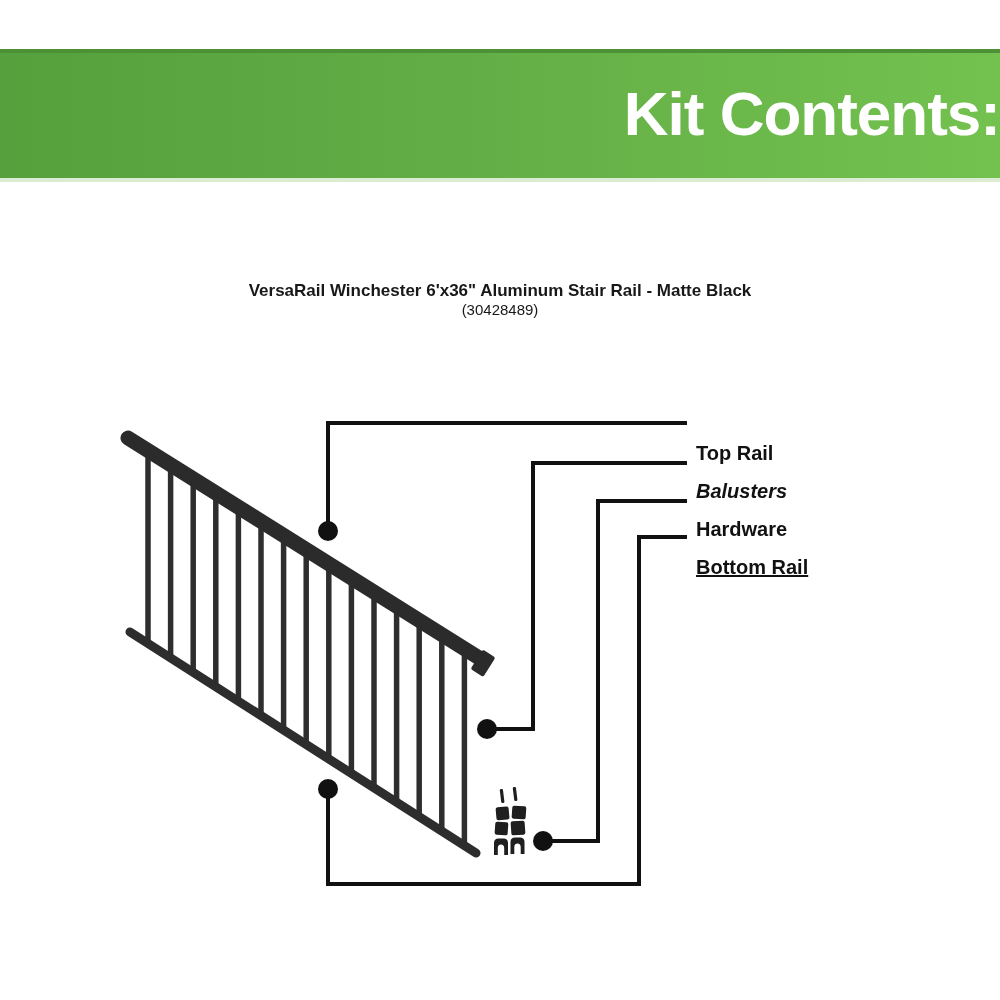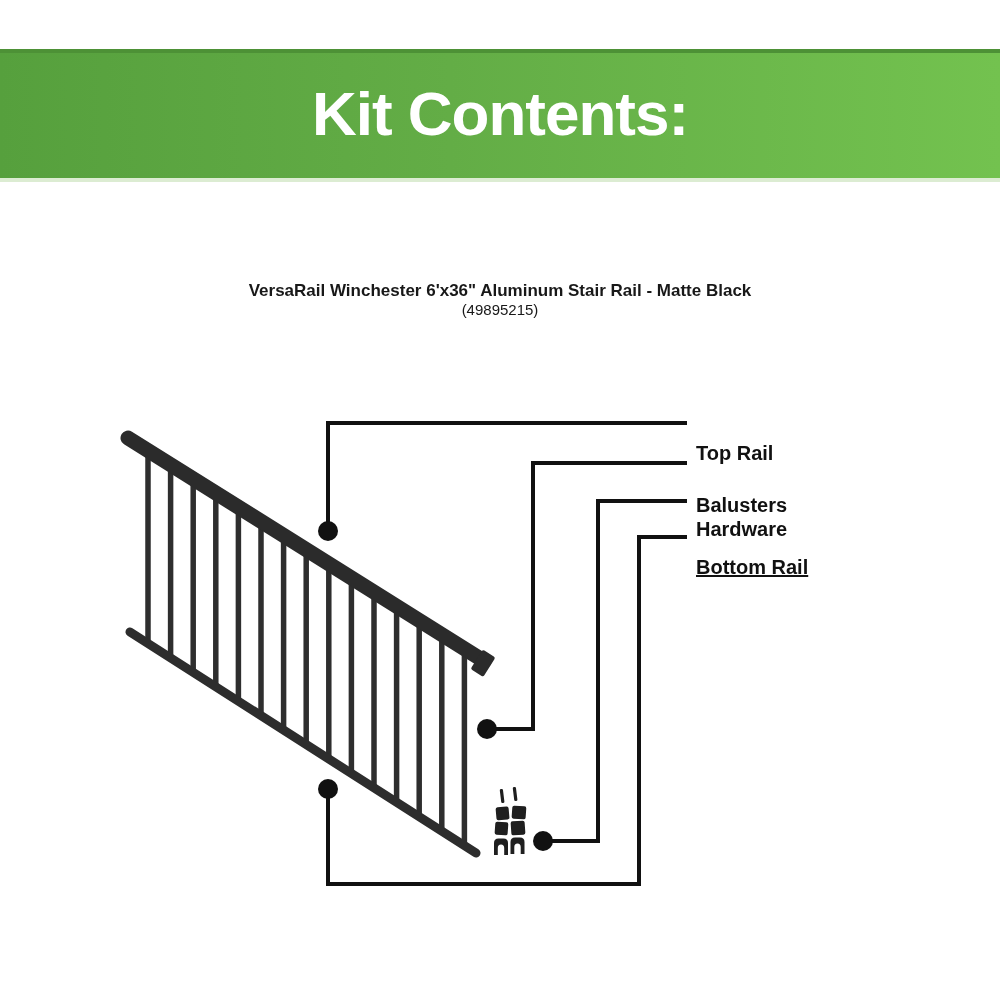--- a/index.html
+++ b/index.html
@@ -19,21 +19,21 @@
     position: absolute;
     left: 0;
     top: 49px;
     width: 100%;
     height: 125px;
     background: linear-gradient(90deg, #56a03d 0%, #63ad46 45%, #73c24f 100%);
     border-top: 4px solid #4d9136;
     border-bottom: 4px solid #dcecd2;
     display: flex;
     align-items: center;
-    justify-content: center;
+    justify-content: flex-end;
   }
   .banner-title {
     color: #ffffff;
     font-size: 62px;
     font-weight: bold;
     letter-spacing: -1px;
     line-height: 1;
     padding-bottom: 4px;
   }
   .product-heading {
@@ -68,36 +68,36 @@
     position: absolute;
     left: 696px;
     font-size: 20px;
     font-weight: 600;
     color: #111111;
     line-height: 24px;
     white-space: nowrap;
     margin-top: 29px;
   }
   .label-top-rail    { top: 412px; }
-  .label-balusters   { top: 464px; }
+  .label-balusters   { top: 450px; font-style: italic; }
   .label-hardware    { top: 488px; }
   .label-bottom-rail { top: 526px; text-decoration: underline; }
 </style>
 </head>
 <body>
 
 <div class="page">
 
   <div class="banner">
     <div class="banner-title">Kit Contents:</div>
   </div>
 
   <div class="product-heading">
     <p class="product-name">VersaRail Winchester 6'x36" Aluminum Stair Rail - Matte Black</p>
-    <p class="product-sku">(49895215)</p>
+    <p class="product-sku">(30428489)</p>
   </div>
 
   <svg class="diagram-svg" viewBox="0 0 1000 1000">
 
     <g>
 
       <g stroke="#2e2e2e" stroke-width="5.5">
         <line x1="148.0" y1="452.5" x2="148.0" y2="643.5"></line>
         <line x1="170.6" y1="466.6" x2="170.6" y2="657.9"></line>
         <line x1="193.2" y1="480.7" x2="193.2" y2="672.4"></line>

